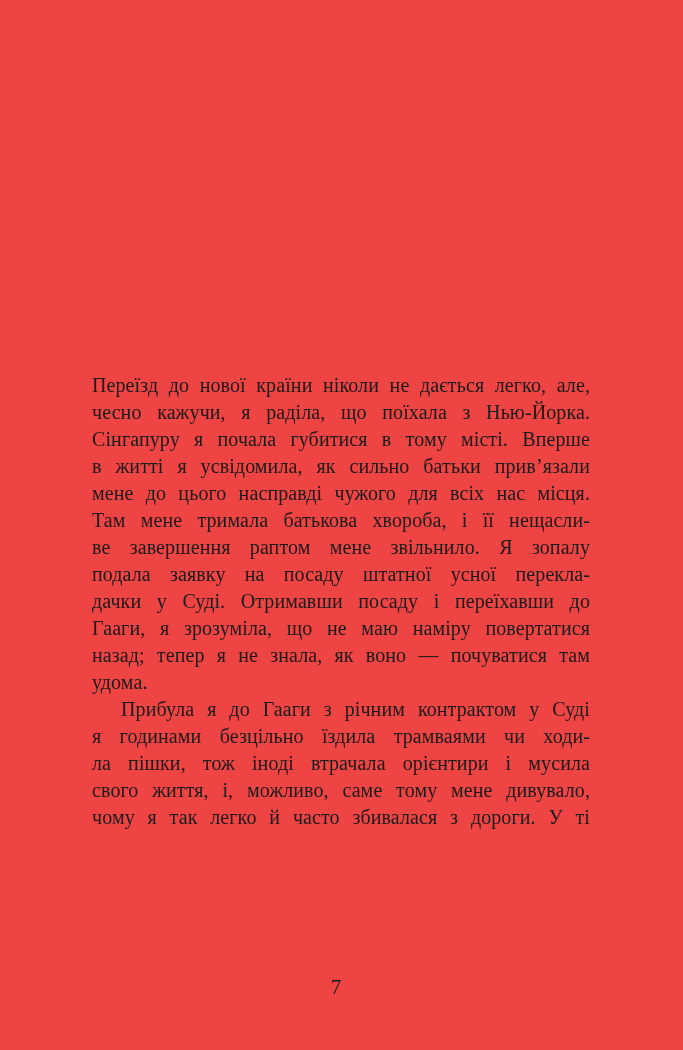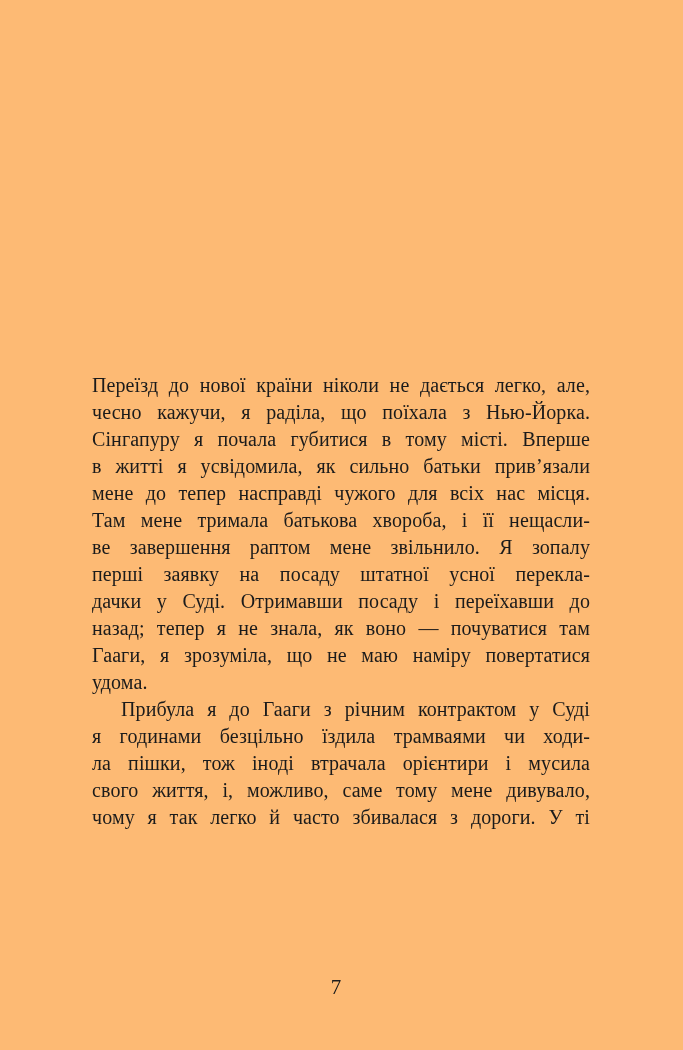--- a/index.html
+++ b/index.html
@@ -10,21 +10,21 @@
     width: 683px;
     height: 1050px;
     background: #fdfdfd;
     font-family: "Liberation Serif", serif;
     overflow: hidden;
   }
   .book-page {
     position: relative;
     width: 683px;
     height: 1050px;
-    background: #fdba74;
+    background: #ef4444;
     text-decoration: underline;
   }
   .text-block {
     position: absolute;
     left: 92px;
     top: 372px;
     width: 498px;
     color: #1b1b1b;
     font-size: 20px;
     line-height: 27px;
@@ -54,27 +54,27 @@
 </style>
 </head>
 <body>
 
 <div class="book-page">
   <div class="text-block" id="text-block">
       <div class="line">Переїзд до нової країни ніколи не дається легко, але,</div>
       <div class="line">чесно кажучи, я раділа, що поїхала з Нью-Йорка.</div>
       <div class="line">Сінгапуру я почала губитися в тому місті. Вперше</div>
       <div class="line">в житті я усвідомила, як сильно батьки прив’язали</div>
-      <div class="line">мене до тепер насправді чужого для всіх нас місця.</div>
+      <div class="line">мене до цього насправді чужого для всіх нас місця.</div>
       <div class="line">Там мене тримала батькова хвороба, і її нещасли-</div>
       <div class="line">ве завершення раптом мене звільнило. Я зопалу</div>
-      <div class="line">перші заявку на посаду штатної усної перекла-</div>
+      <div class="line">подала заявку на посаду штатної усної перекла-</div>
       <div class="line">дачки у Суді. Отримавши посаду і переїхавши до</div>
+      <div class="line">Гааги, я зрозуміла, що не маю наміру повертатися</div>
       <div class="line">назад; тепер я не знала, як воно — почуватися там</div>
-      <div class="line">Гааги, я зрозуміла, що не маю наміру повертатися</div>
       <div class="line para-end">удома.</div>
       <div class="line indent">Прибула я до Гааги з річним контрактом у Суді</div>
       <div class="line">я годинами безцільно їздила трамваями чи ходи-</div>
       <div class="line">ла пішки, тож іноді втрачала орієнтири і мусила</div>
       <div class="line">свого життя, і, можливо, саме тому мене дивувало,</div>
       <div class="line">чому я так легко й часто збивалася з дороги. У ті</div>
     </div>
   <div class="page-number">7</div>
 </div>
 

